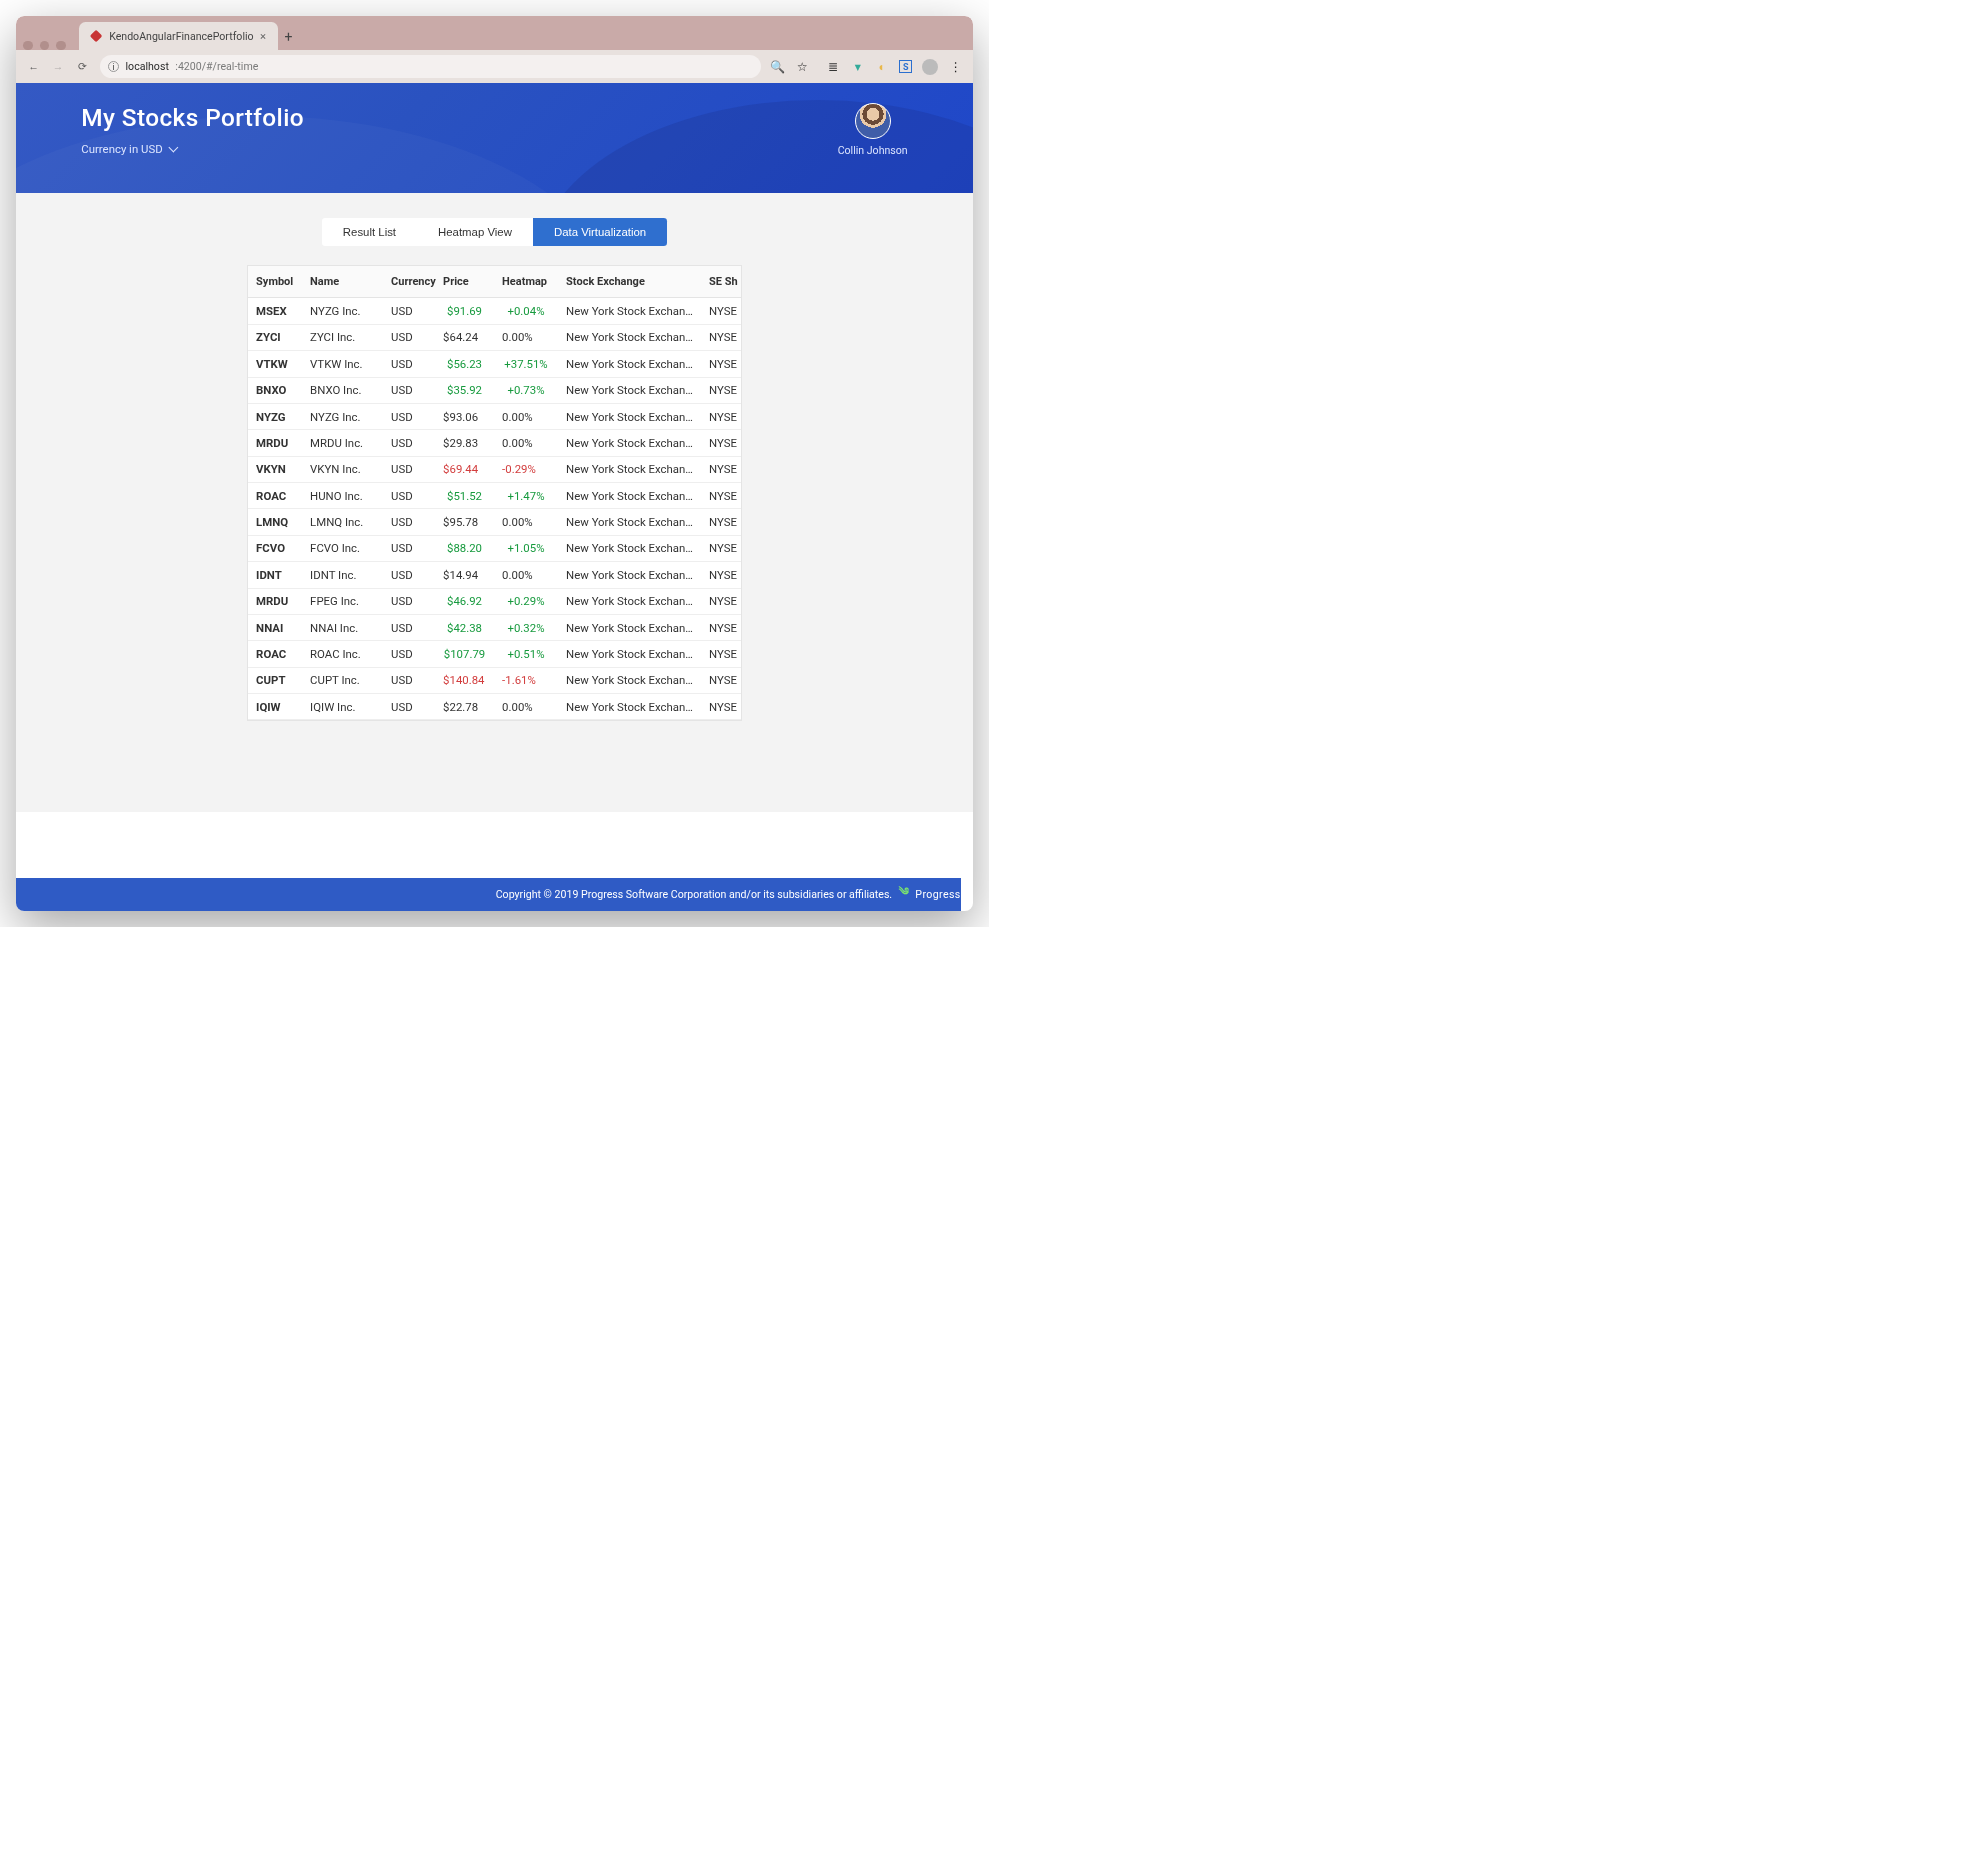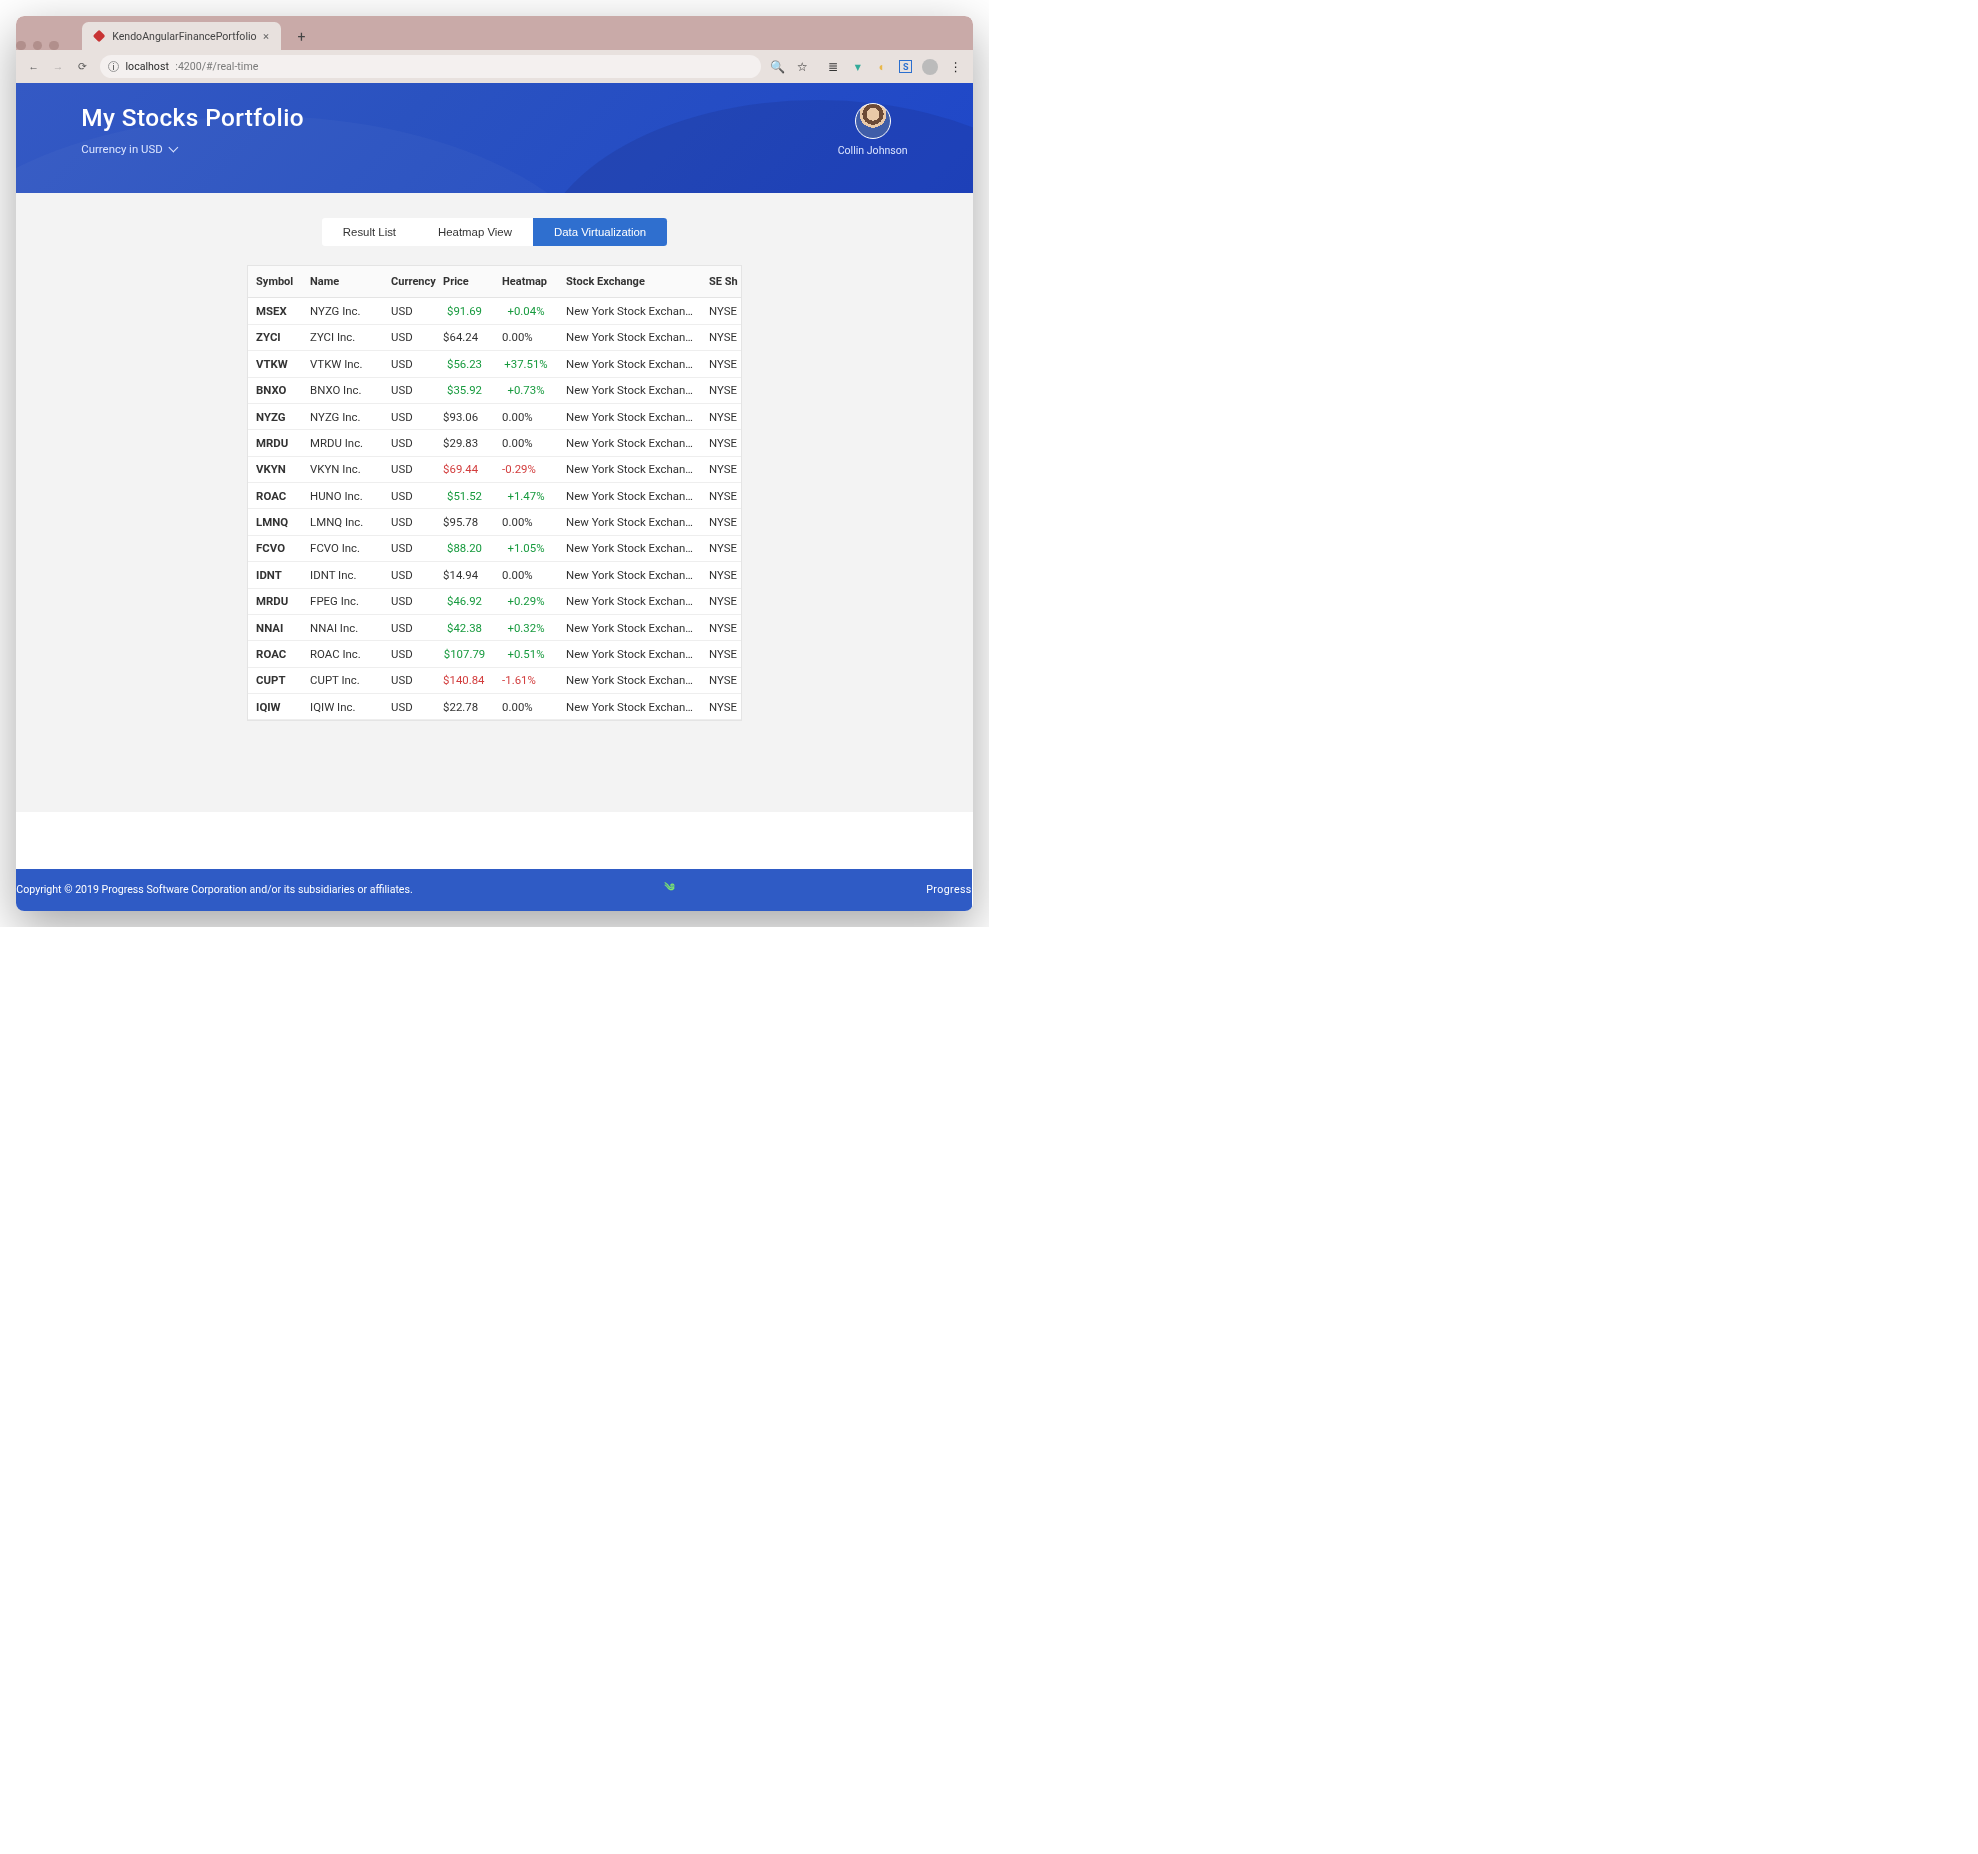--- a/index.html
+++ b/index.html
@@ -20,21 +20,21 @@
   }
   
   .chrome {
     background:#C9AAA8;
     border-top-left-radius:8.1px;
     border-top-right-radius:8.1px;
     font-size:10.6px;
     color:#222;
   }
   .tab-strip {
-    display:flex; align-items:flex-end; height:34px; padding-left:0; gap:12px;
+    display:flex; align-items:flex-end; height:34px; padding-left:7px; gap:2px;
   }
   .traffic { display:flex; gap:6.5px; align-items:center; margin-right:11.4px; margin-top:-6.5px;}
   .dot { width:9.8px; height:9.8px; border-radius:50%; background:#b18f8c; }
   .tab {
     display:flex; align-items:center; gap:6.5px;
     background:#e8e1de;
     height:28px; padding:0 11.4px;
     border-radius:6.5px 6.5px 0 0;
     color:#444;
   }
@@ -114,23 +114,23 @@
   tbody td {
     padding:5.7px 8.1px; font-size:11.4px; color:#333;
     border-bottom:0.8px solid #eee;
     white-space:nowrap; overflow:hidden; text-overflow:ellipsis;
   }
   td.sym { font-weight:700; }
   td.price.up, td.chg.up { color:#179a3e;text-align:center;}
   td.price.down, td.chg.down { color:#d23d3d;}
   
   .footer {
-    position:absolute; left:0; right:1px; bottom:0;
-    height:42px; background:#2f5bc5; color:#fff;
-    display:flex; align-items:center; justify-content:space-between;
+    position:absolute; left:0; right:12px; bottom:0;
+    height:33px; background:#2f5bc5; color:#fff;
+    display:flex; align-items:center; justify-content:flex-end;
     font-size:10.6px; gap:6.5px;
   }
   .progress-logo{ color:#7ee86b; font-weight:700;}
 </style>
 </head>
 <body>
 
 <div class="window-shadow">
 
   <div class="chrome">

